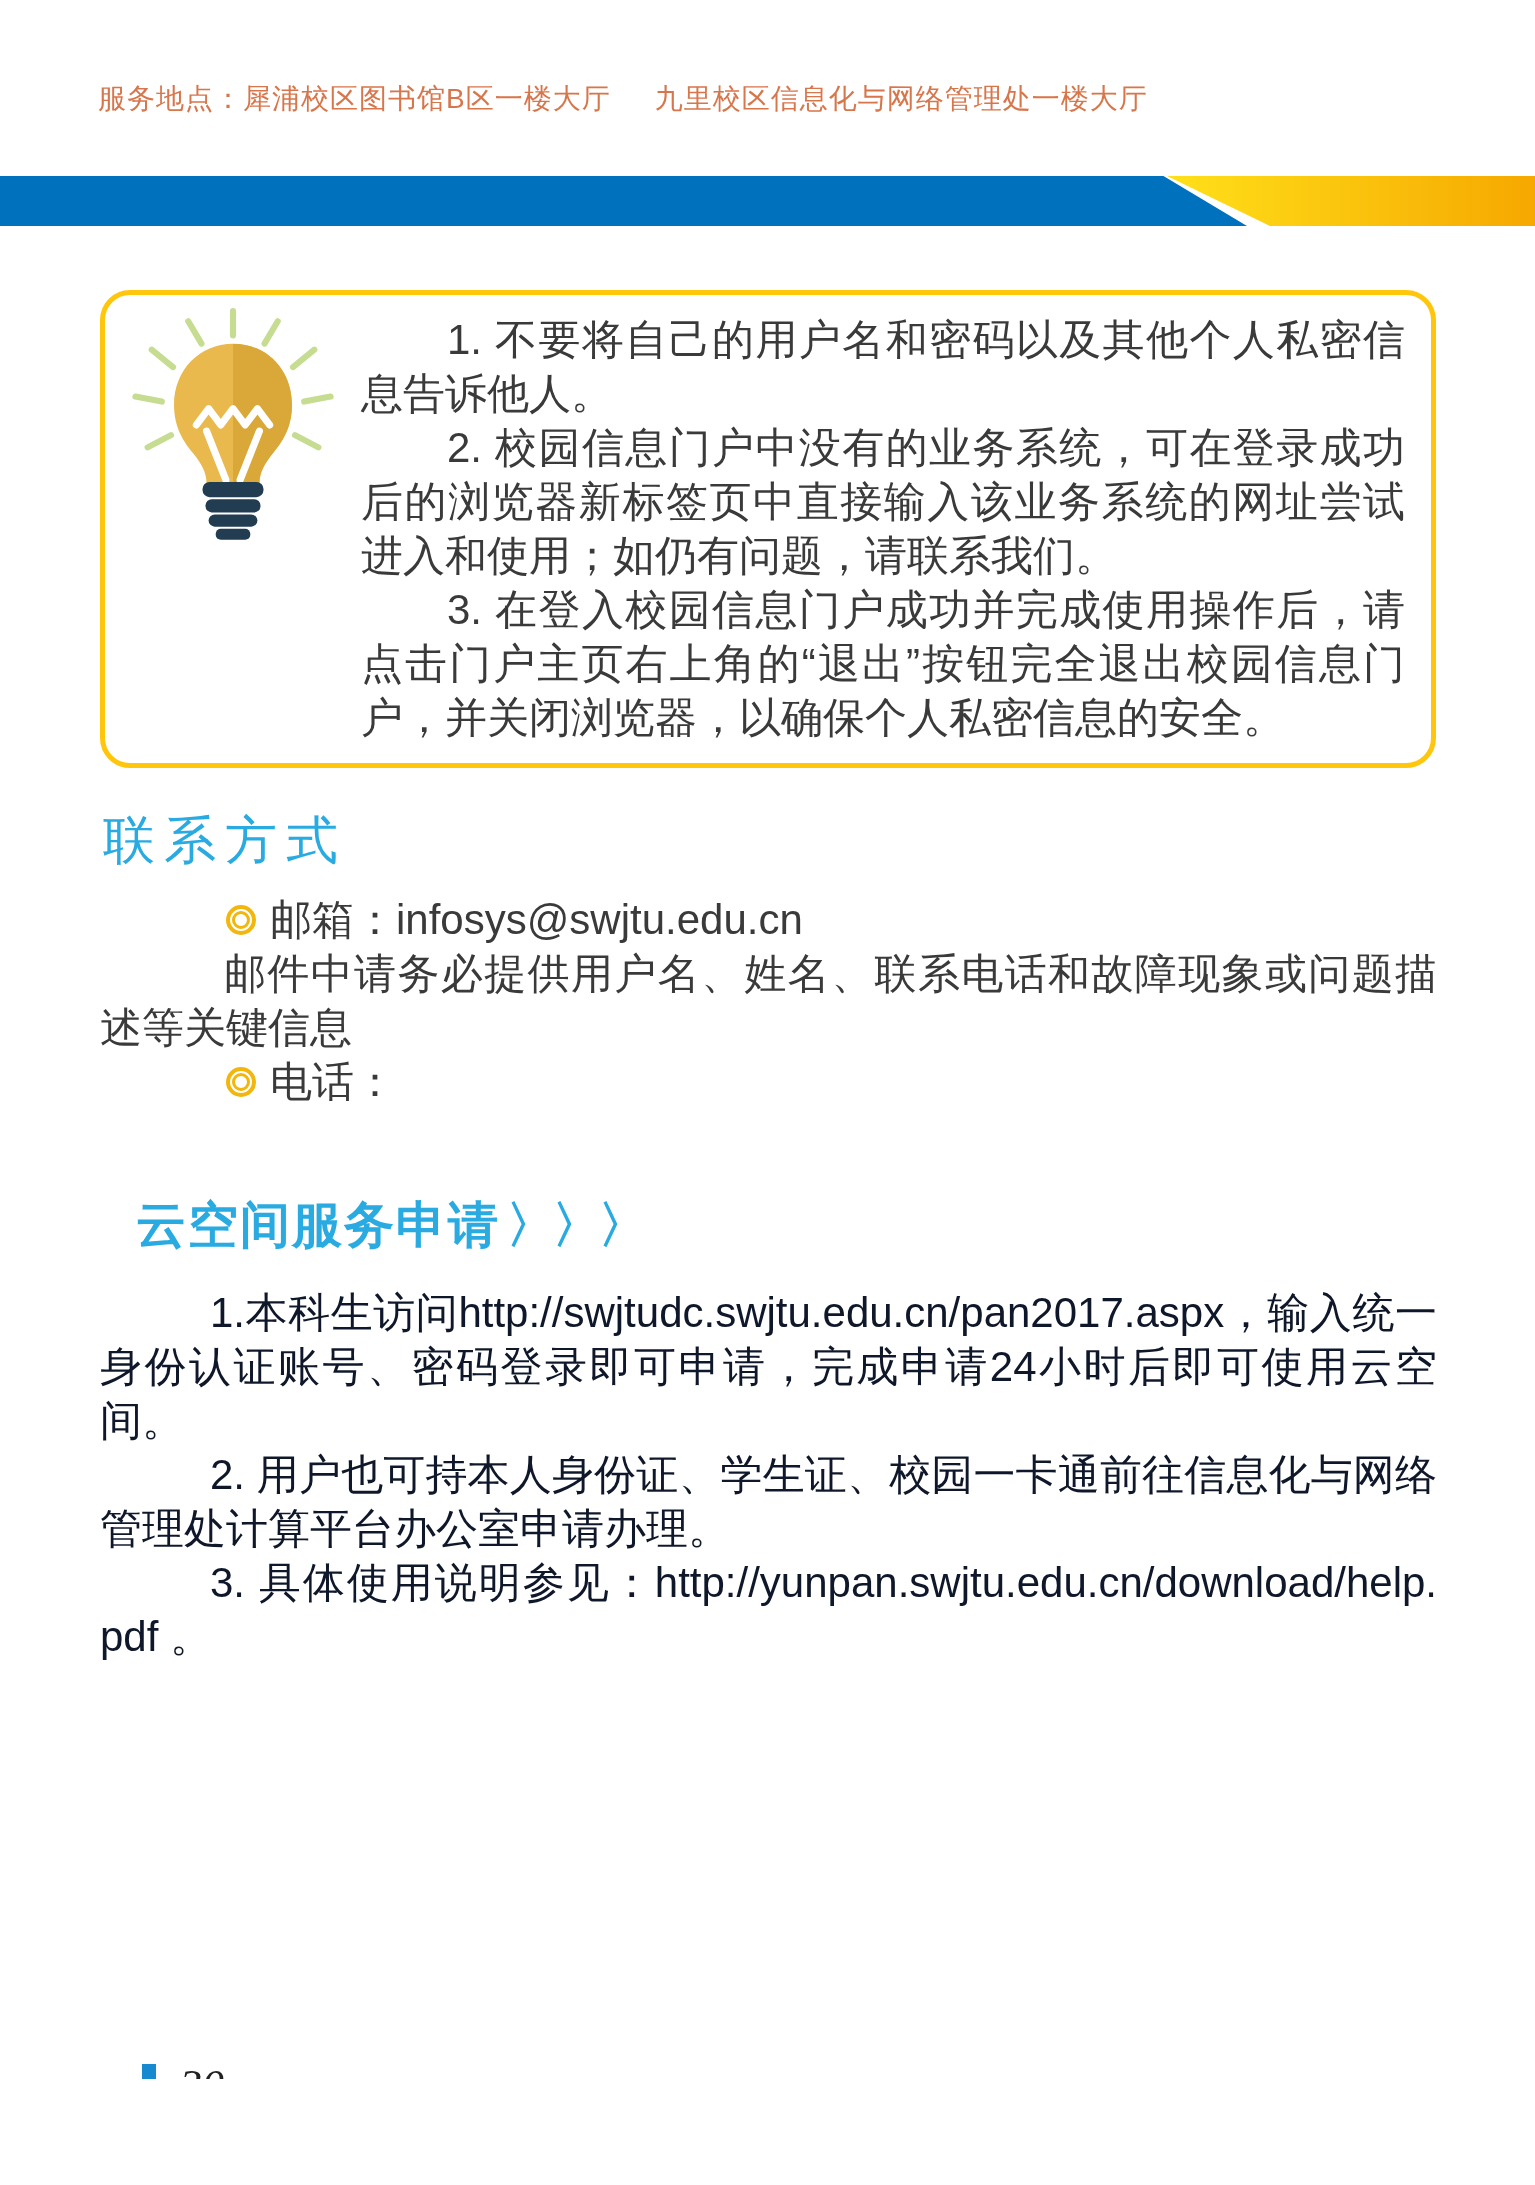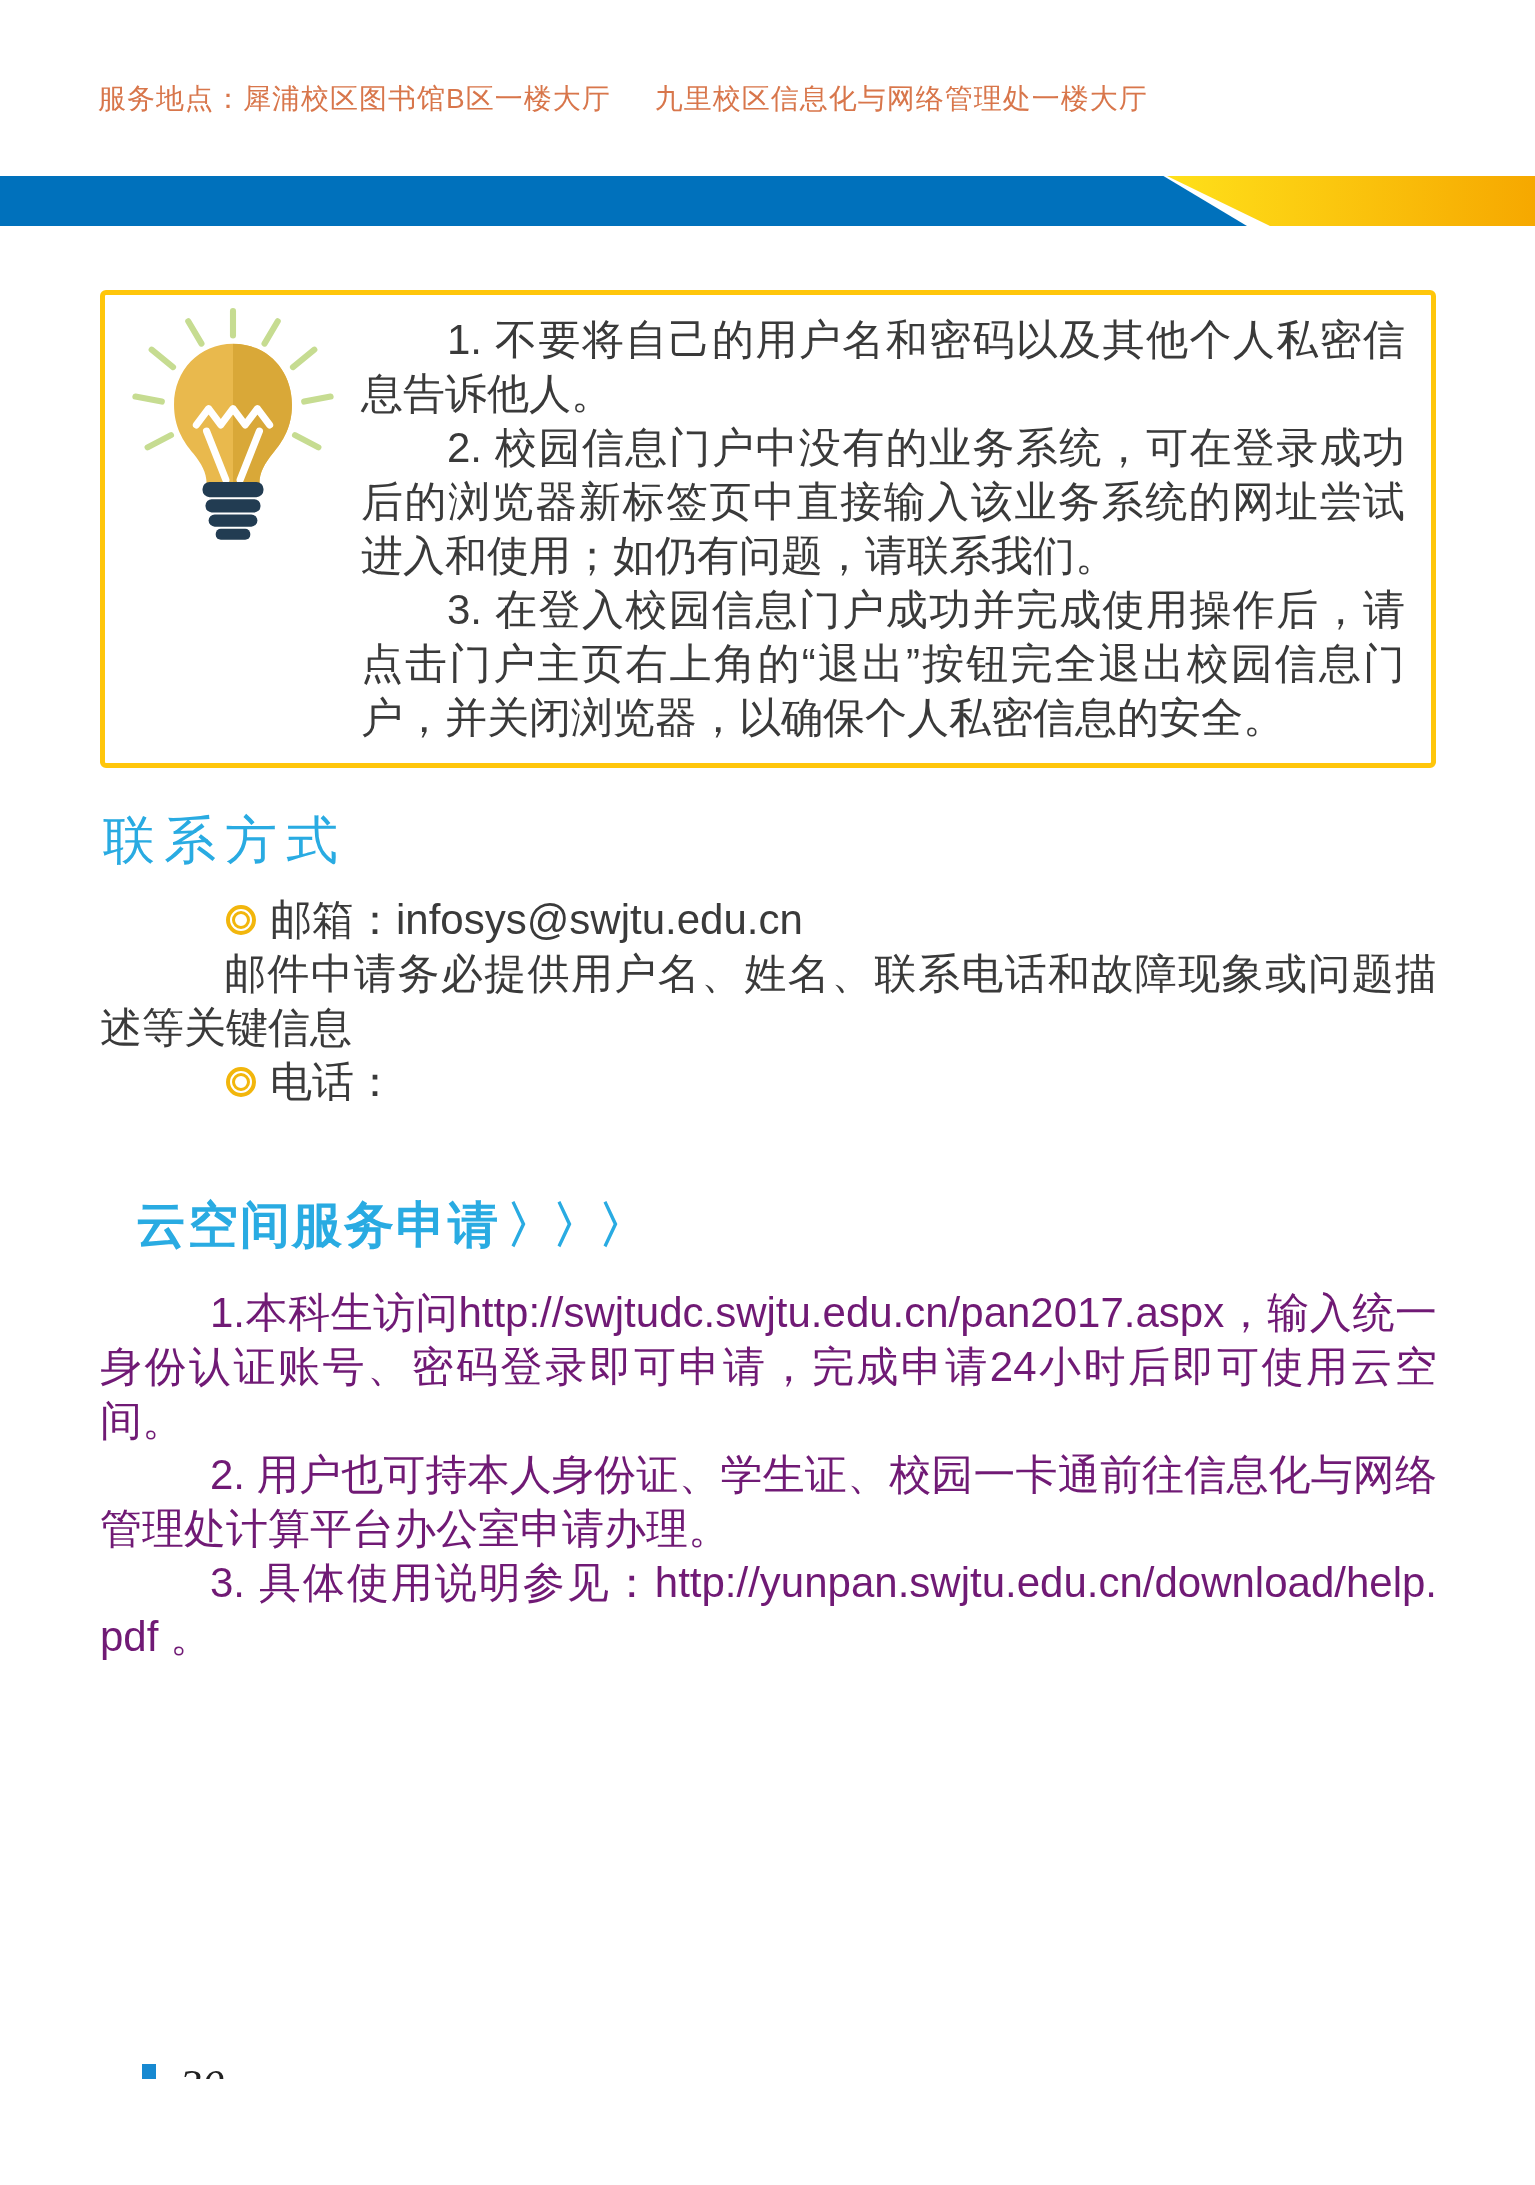--- a/index.html
+++ b/index.html
@@ -19,21 +19,21 @@
     clip-path:polygon(0 0,93.3% 0,100% 100%,0 100%);
   }
   .band-yellow{
     position:absolute;left:1167px;top:0;width:368px;height:50px;
     background:linear-gradient(90deg,#ffe01a,#f6a800);
     clip-path:polygon(0 0,100% 0,100% 100%,28% 100%);
   }
   
   .tip-box{
     position:absolute;left:100px;top:290px;width:1336px;height:478px;
-    box-sizing:border-box;border:5px solid #ffc60b;border-radius:6px;
+    box-sizing:border-box;border:5px solid #ffc60b;border-radius:30px;
     padding:18px 26px 16px 256px;
   }
   .tip-box p{
     margin:0;font-size:42px;line-height:54px;color:#3a3a3a;
     text-align:justify;text-indent:86px;letter-spacing:0;
   }
   .bulb{position:absolute;left:16px;top:10px;width:224px;height:244px;}
   
   .section-heading{
     position:absolute;left:103px;top:806px;font-size:52px;color:#29abe2;
@@ -53,21 +53,21 @@
   }
   .para{margin:0;text-align:justify;text-indent:124px;}
   
   .cloud-heading{
     position:absolute;left:136px;top:1192px;font-size:50px;font-weight:bold;
     color:#29abe2;letter-spacing:2px;white-space:nowrap;
   }
   .cloud-heading .arrows{font-weight:bold;letter-spacing:-4px;margin-left:6px;}
   .cloud-block{
     position:absolute;left:100px;top:1286px;width:1337px;
-    font-size:42px;line-height:54px;color:#701a75;
+    font-size:42px;line-height:54px;color:#0f172a;
   }
   .cloud-block .para{word-break:break-all;text-indent:110px;}
   
   .footer-bar{position:absolute;left:142px;top:2064px;width:14px;height:48px;background:#1789d1;}
   .footer-num{
     position:absolute;left:180px;top:2060px;font-family:"Liberation Serif",serif;
     font-style:italic;font-size:44px;color:#222222;
   }
 </style>
 </head>

